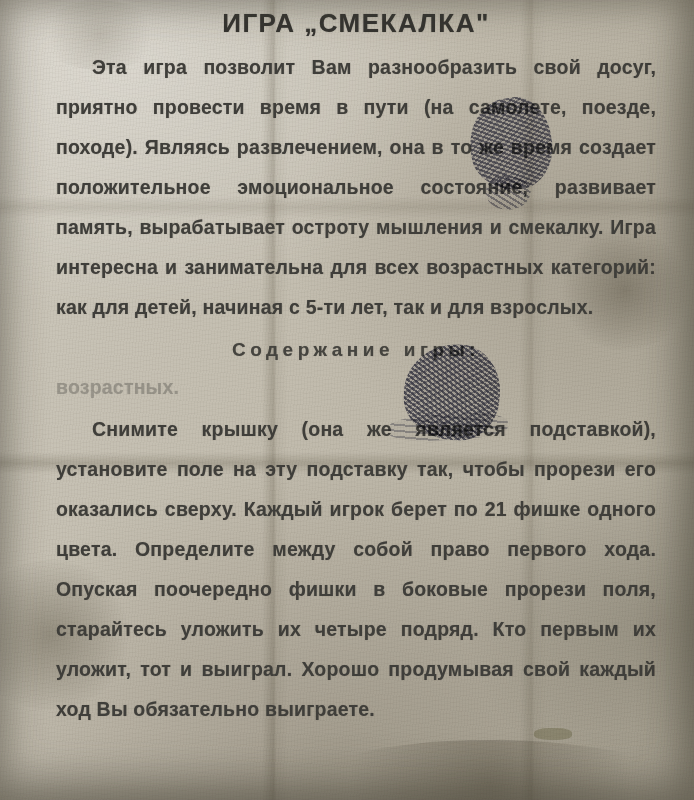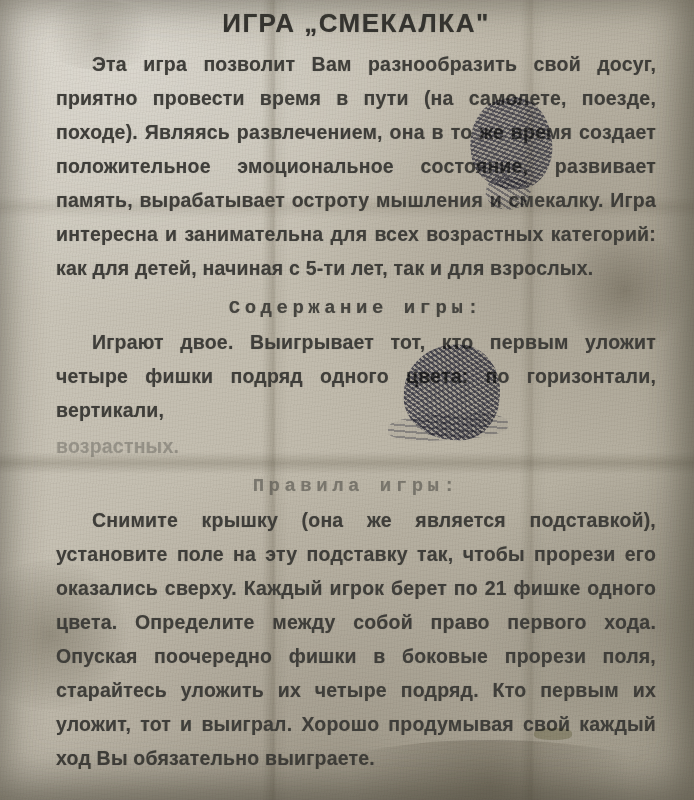--- a/index.html
+++ b/index.html
@@ -81,30 +81,30 @@
     letter-spacing: 1.5px;
     color: #343330;
     margin: 0 0 8px 0;
     text-shadow: 0 0 1px rgba(60,58,52,0.55);
   }
   p.body {
     margin: 0 0 2px 0;
     font-family: "Liberation Sans", sans-serif;
     font-weight: bold;
     font-size: 19.5px;
-    line-height: 34px;
+    line-height: 40px;
     text-align: justify;
     color: #3f3e3a;
     letter-spacing: 0.2px;
     text-shadow: 0 0 1px rgba(70,68,60,0.45);
   }
   p.body.indent { text-indent: 36px; }
   .section {
     text-align: center;
-    font-family: Liberation Mono, monospace;
+    font-family: Liberation Sans, sans-serif;
     font-weight: bold;
     font-size: 19px;
     letter-spacing: 4.5px;
     color: #45443f;
     margin: 12px 0 6px 0;
     text-shadow: 0 0 1px rgba(70,68,60,0.40);
   }
   .faded { opacity: 0.55; }
   .faded2 { opacity: 0.34; }
 
@@ -175,24 +175,22 @@
   <div class="spot" style="left:300px; top:740px; width:380px; height:90px;"></div>
   <div class="spot" style="left:40px; top:0px; width:120px; height:70px; opacity:.5;"></div>
 
   <div class="doc">
 
     <h1 class="title">ИГРА „СМЕКАЛКА"</h1>
 
     <p class="body indent">Эта игра позволит Вам разнообразить свой досуг, приятно провести время в пути (на самолете, поезде, походе). Являясь развлечением, она в то же время создает положительное эмоциональное состояние, развивает память, вырабатывает остроту мышления и смекалку. Игра интересна и занимательна для всех возрастных категорий: как для детей, начиная с 5-ти лет, так и для взрослых.</p>
 
     <div class="section">Содержание игры:</div>
-    <p class="body indent">Играют двое. Выигрывает тот, кто первым уложит четыре фишки подряд одного цвета: по горизонтали, вертикали,</p>
     <p class="body faded2">возрастных.</p>
 
-    <div class="section faded">Правила игры:</div>
     <p class="body indent">Снимите крышку (она же является подставкой), установите поле на эту подставку так, чтобы прорези его оказались сверху. Каждый игрок берет по 21 фишке одного цвета. Определите между собой право первого хода. Опуская поочередно фишки в боковые прорези поля, старайтесь уложить их четыре подряд. Кто первым их уложит, тот и выиграл. Хорошо продумывая свой каждый ход Вы обязательно выиграете.</p>
 
   </div>
 
   <div class="scribble sc1"></div>
   <div class="scribble sc1b"></div>
   <div class="scribble sc2"></div>
   <div class="scribble sc2b"></div>
   <div class="ink-mark" style="left:534px; top:728px; width:38px; height:12px;"></div>
 

